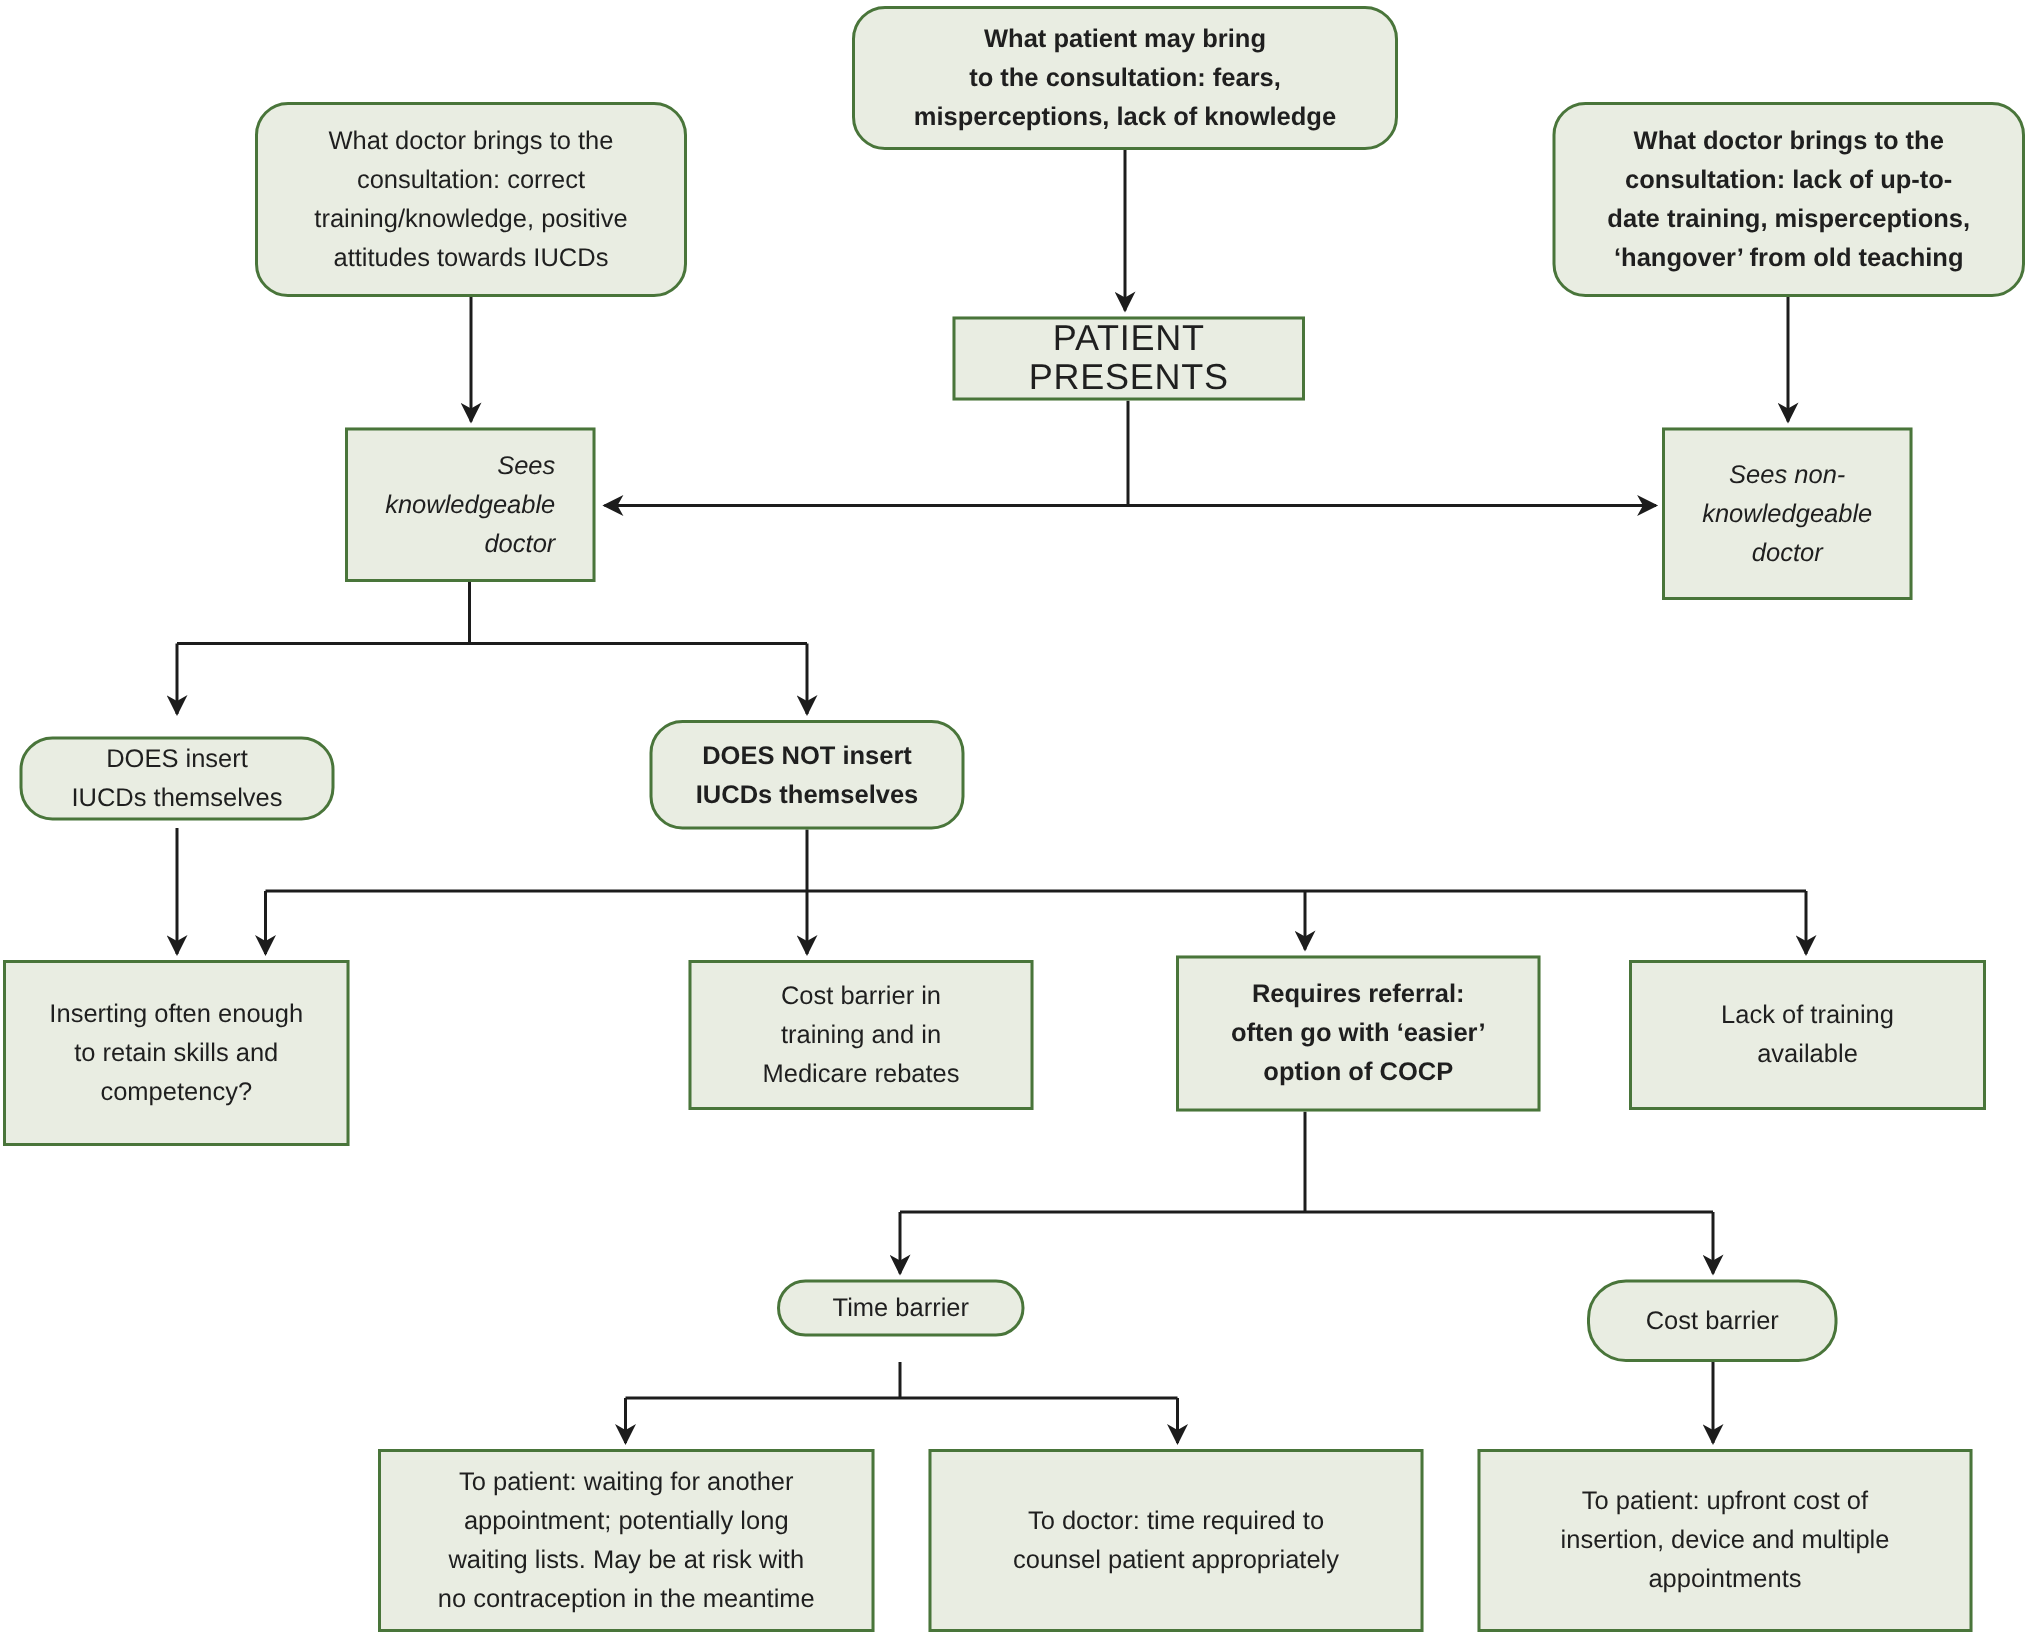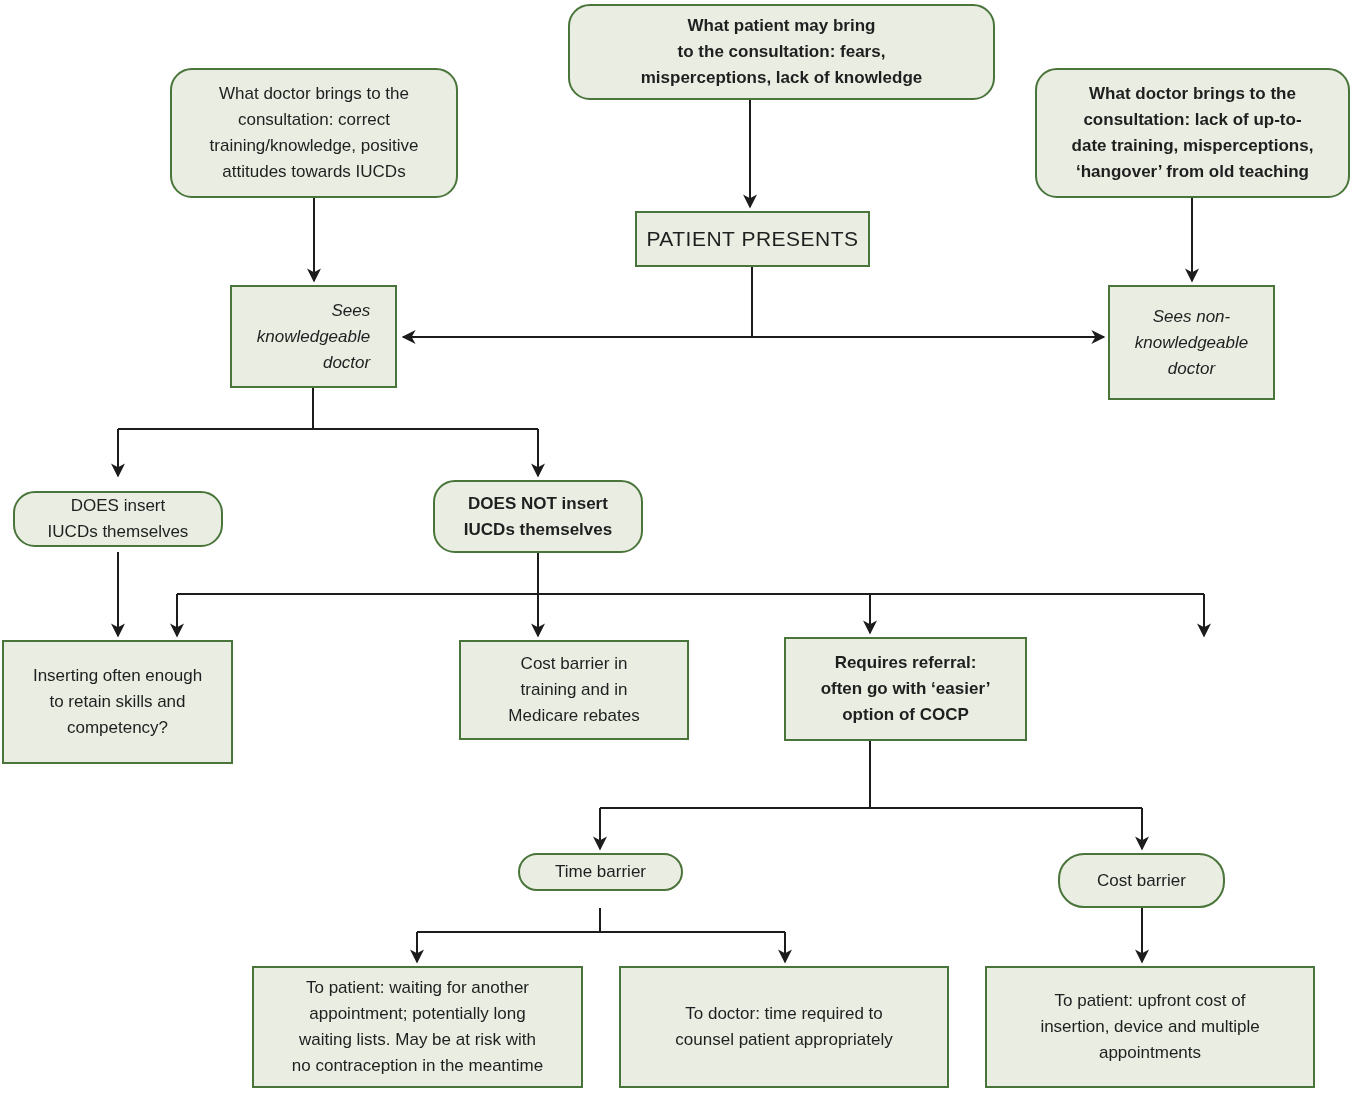--- a/index.html
+++ b/index.html
@@ -29,21 +29,21 @@
     display:flex;align-items:center;justify-content:center;
     text-align:center;
     font-size:17px;line-height:26px;
     padding:4px 8px;
   }
   .node span{white-space:pre-line;}
   .rounded{border-radius:22px;}
   .pill{border-radius:26px;}
   .bold{font-weight:700;}
   .italic{font-style:italic;}
-  .caps{font-size:21px;letter-spacing:.5px;align-items:center;}
+  .caps{font-size:24px;letter-spacing:.5px;align-items:center;}
 </style>
 </head>
 <body>
 
 <div id="canvas">
 
   <svg id="connectors" width="1354" height="1093" viewBox="0 0 1354 1093" aria-hidden="true">
     <defs>
       <marker id="arrow" viewBox="0 0 10 10" refX="9" refY="5" markerWidth="7.5" markerHeight="7" orient="auto-start-reverse">
         <path d="M0 0 L10 5 L0 10 L2.8 5 Z"></path>
@@ -79,21 +79,21 @@
     <path d="M1142 908 V962" marker-end="url(#arrow)"></path>
   </svg>
 
   <div class="node rounded" style="left:170px;top:68px;width:288px;height:130px;">
     <span>What doctor brings to the
 consultation: correct
 training/knowledge, positive
 attitudes towards IUCDs</span>
   </div>
 
-  <div class="node rounded bold" style="left:568px;top:4px;width:427px;height:96px;">
+  <div class="node rounded bold" style="left:568px;top:4px;width:364px;height:96px;">
     <span>What patient may bring
 to the consultation: fears,
 misperceptions, lack of knowledge</span>
   </div>
 
   <div class="node rounded bold" style="left:1035px;top:68px;width:315px;height:130px;">
     <span>What doctor brings to the
 consultation: lack of up-to-
 date training, misperceptions,
 ‘hangover’ from old teaching</span>
@@ -136,20 +136,24 @@
 training and in
 Medicare rebates</span>
   </div>
 
   <div class="node bold" style="left:784px;top:637px;width:243px;height:104px;">
     <span>Requires referral:
 often go with ‘easier’
 option of COCP</span>
   </div>
 
+  <div class="node" style="left:1086px;top:640px;width:238px;height:100px;">
+    <span>Lack of training
+available</span>
+  </div>
 
   <div class="node pill" style="left:518px;top:853px;width:165px;height:38px;">
     <span>Time barrier</span>
   </div>
 
   <div class="node pill" style="left:1058px;top:853px;width:167px;height:55px;">
     <span>Cost barrier</span>
   </div>
 
   <div class="node" style="left:252px;top:966px;width:331px;height:122px;">

